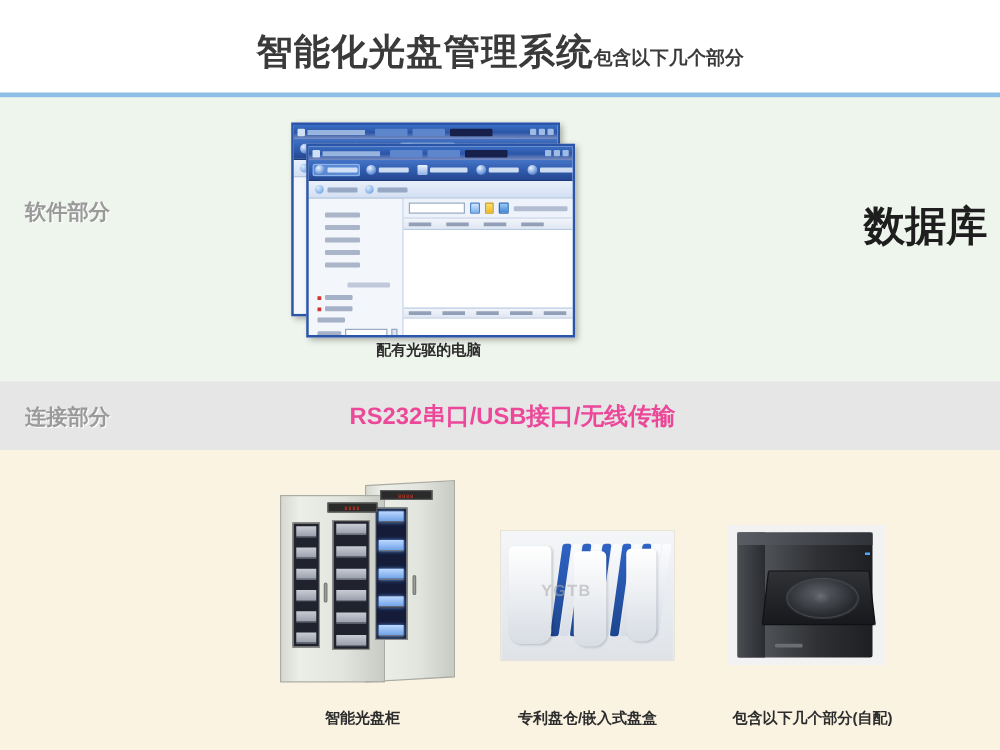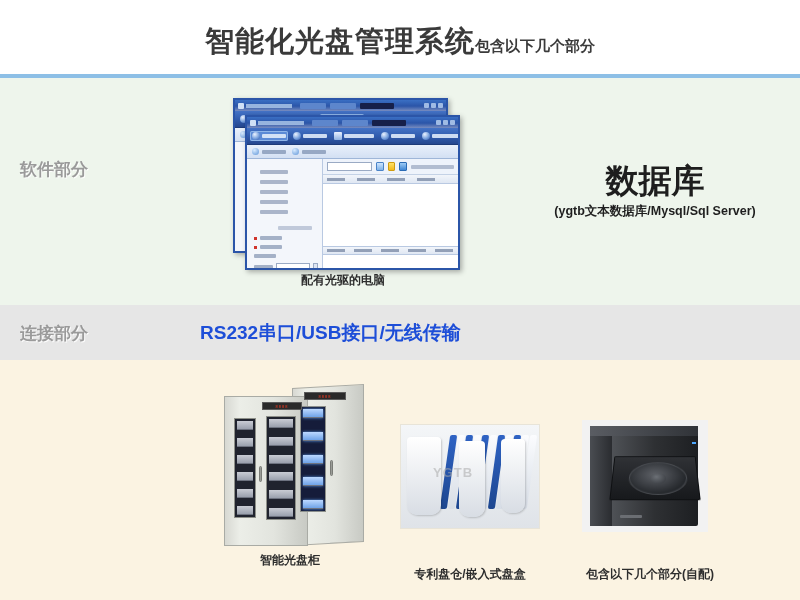--- a/index.html
+++ b/index.html
@@ -45,41 +45,41 @@
     color: #9a9a9a; white-space: nowrap;
     text-shadow: 1px 1px 0 rgba(255,255,255,0.85);
   }
   .label-software { left: 20px; top: 158px; }
   .label-connect  { left: 20px; top: 322px; }
   .label-hardware { left: 20px; top: 463px; }
 
   
   .db-block {
     position: absolute; left: 520px; top: 163px; width: 270px;
-    text-align: center; white-space: nowrap;
+    text-align: right; white-space: nowrap;
   }
   .db-title { font-size: 33px; font-weight: bold; color: #1e1e1e; line-height: 36px; }
   .db-sub   { font-size: 12.5px; font-weight: bold; color: #1e1e1e; margin-top: 4px; }
 
   
   .connect-text {
     position: absolute; left: 200px; top: 320px; width: 420px;
-    text-align: left;
-    font-size: 19px; font-weight: bold; color: #1d4ed8;
+    text-align: center;
+    font-size: 19px; font-weight: bold; color: #ec4899;
     white-space: nowrap;
   }
 
   
   .caption {
     position: absolute; text-align: center;
     font-size: 12px; font-weight: bold; color: #2d2d2d;
     white-space: nowrap;
   }
   .cap-software { left: 243px; top: 272px; width: 200px; }
-  .cap-cabinet  { left: 215px; top: 552px; width: 150px; }
+  .cap-cabinet  { left: 215px; top: 566px; width: 150px; }
   .cap-bin      { left: 390px; top: 566px; width: 160px; }
   .cap-pc       { left: 560px; top: 566px; width: 180px; }
 
   
   .app-window {
     position: absolute;
     border: 2px solid #2b55a8;
     background: #cfd9ee;
     box-shadow: 2px 2px 5px rgba(0,0,0,0.30);
     overflow: hidden;
@@ -466,21 +466,20 @@
         </div>
         <div class="rp-grid2"></div>
       </div>
     </div>
   </div>
 
   <div class="caption cap-software">配有光驱的电脑</div>
 
   <div class="db-block">
     <div class="db-title">数据库</div>
-    <div class="db-sub">(ygtb文本数据库/Mysql/Sql Server)</div>
   </div>
 
   <div class="band band-connect"></div>
   <div class="band-label label-connect">连接部分</div>
   <div class="connect-text">RS232串口/USB接口/无线传输</div>
 
   <div class="band band-hardware"></div>
 
   <div class="photo cabinet-wrap">
     <div class="cab-door-r"></div>

